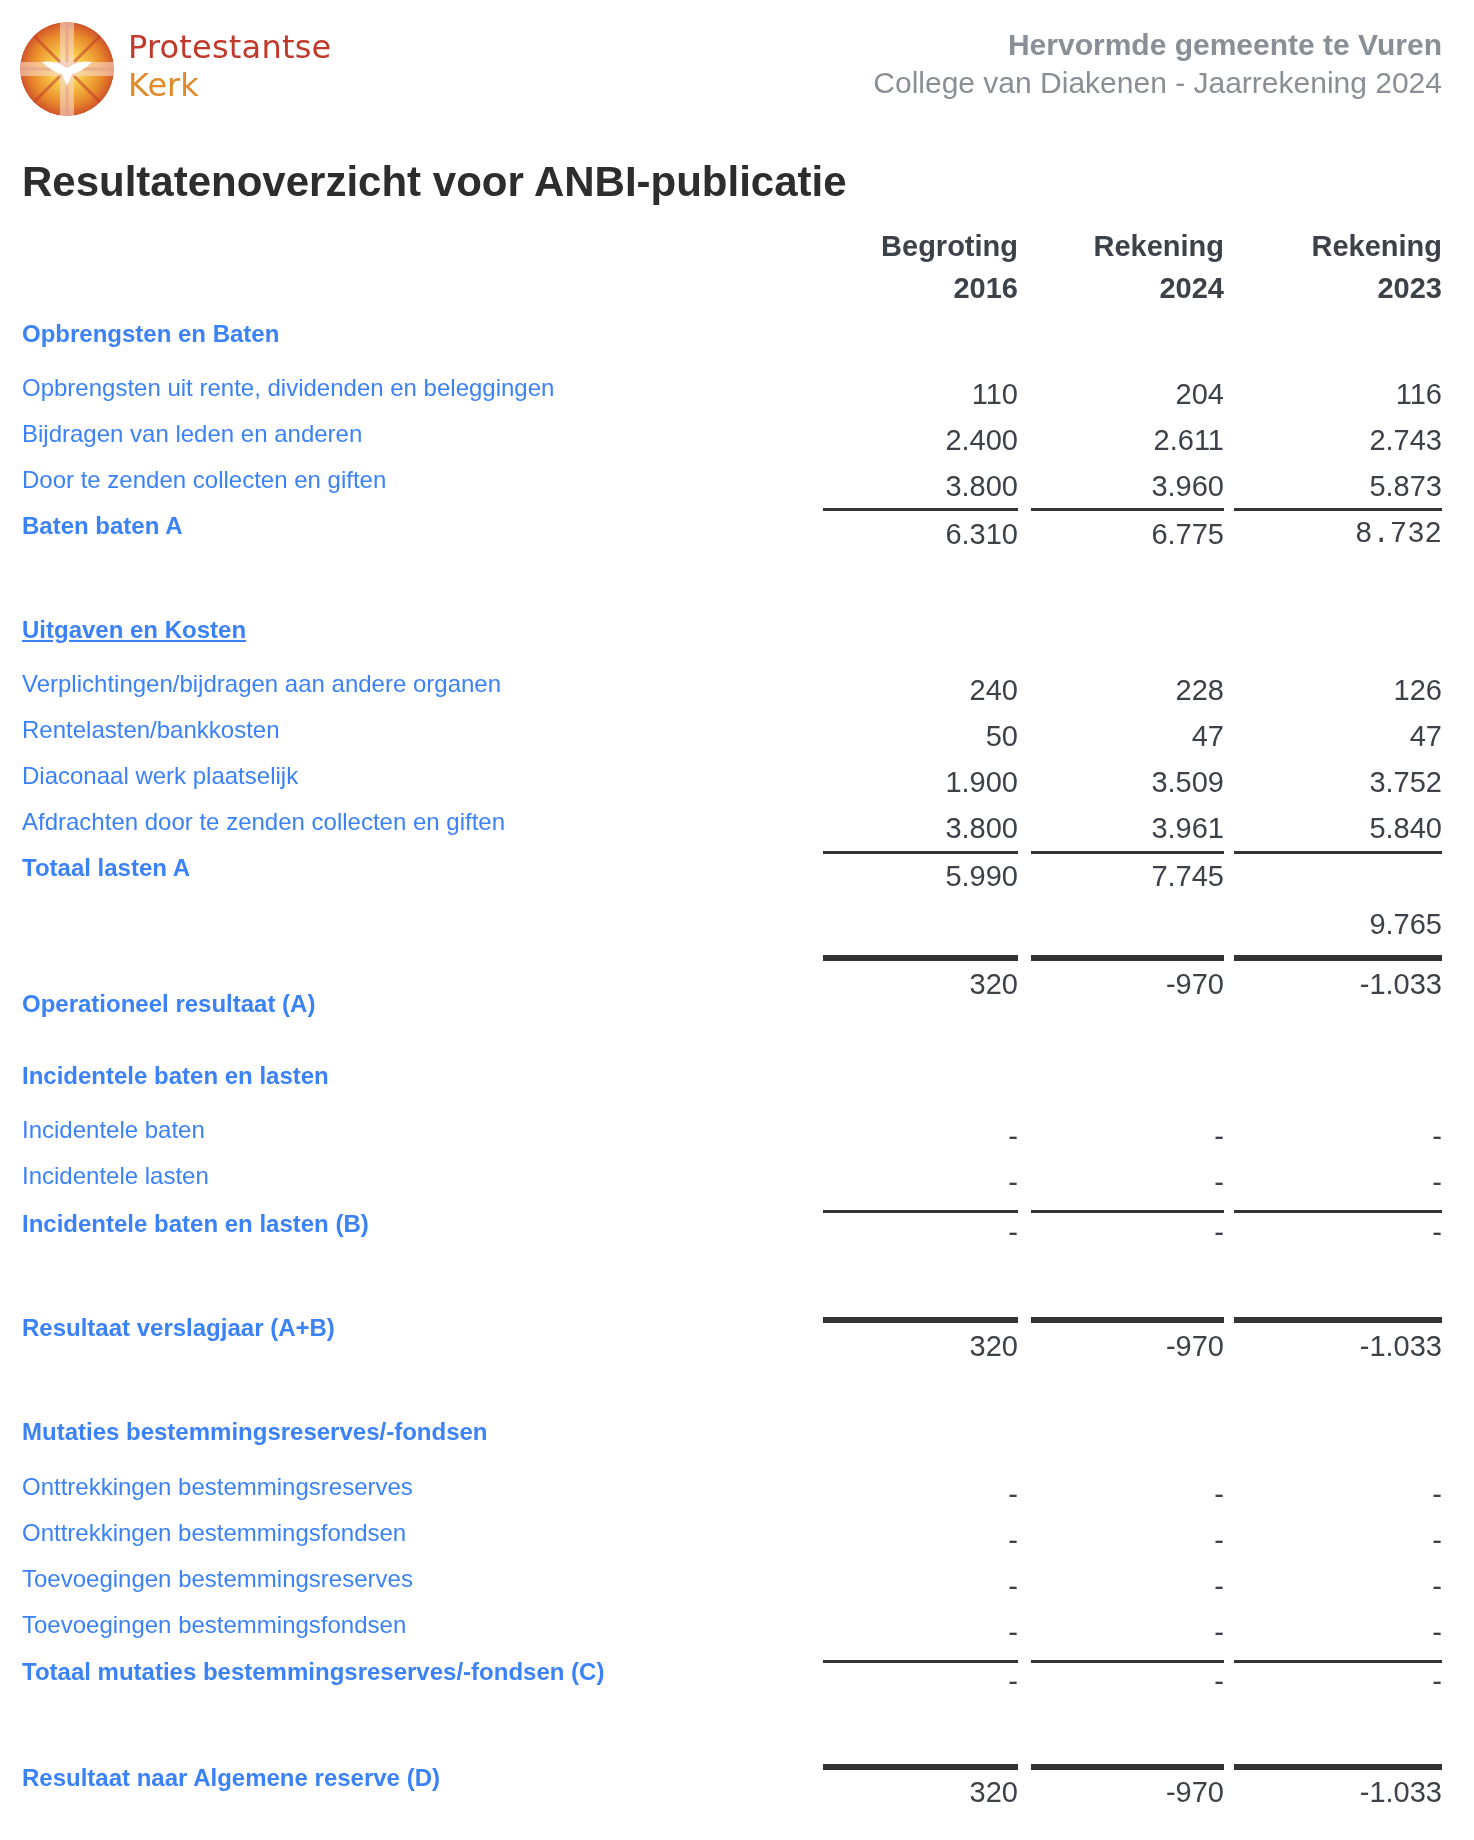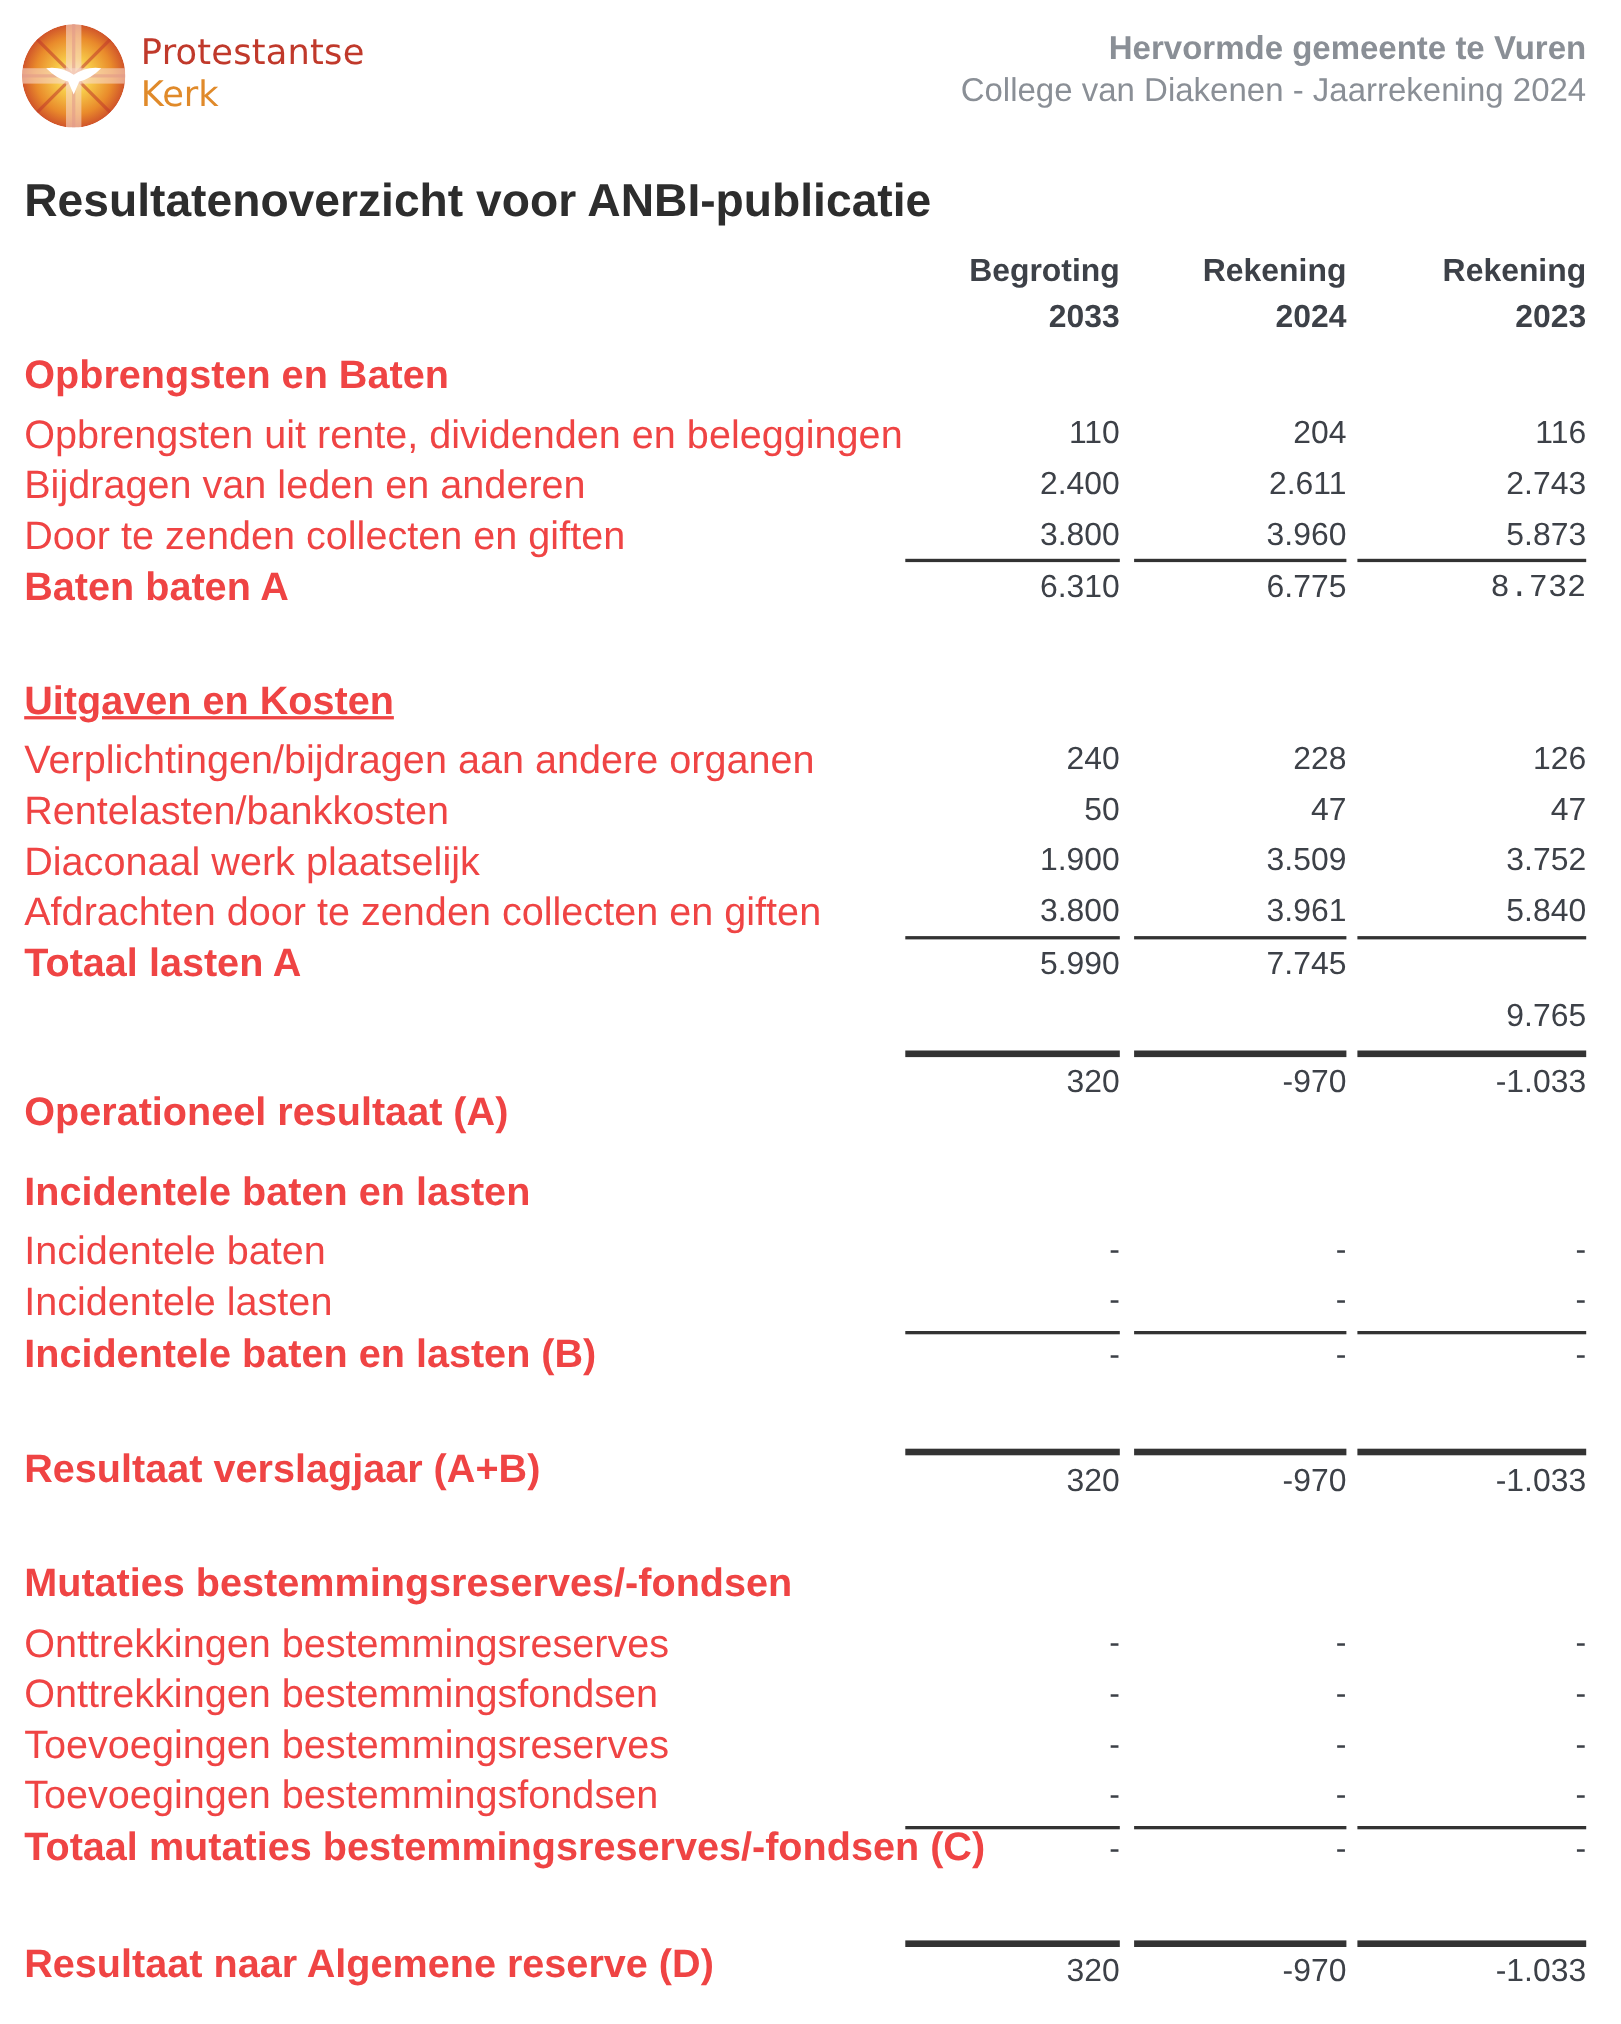--- a/index.html
+++ b/index.html
@@ -6,21 +6,21 @@
   body { width: 1474px; height: 1840px; position: relative; overflow: hidden;
          font-family: "Liberation Sans", sans-serif; color: #333333; }
   .abs { position: absolute; }
   .logo { left: 20px; top: 22px; width: 94px; height: 94px; border-radius: 50%; overflow: hidden; }
   .brand1 { left: 128px; top: 28px; font-family: "DejaVu Sans", sans-serif; font-size: 32px; color: #c0392b; letter-spacing: 0.2px; }
   .brand2 { left: 128px; top: 66px; font-family: "DejaVu Sans", sans-serif; font-size: 32px; color: #e08a2a; }
   .org { right: 32px; top: 28px; font-size: 30px; font-weight: bold; color: #8a8f96; text-align: right; white-space: nowrap; }
   .sub { right: 32px; top: 66px; font-size: 30px; color: #8a8f96; text-align: right; white-space: nowrap; }
   .title { left: 22px; top: 158px; font-size: 42px; font-weight: bold; color: #2d2d2d; white-space: nowrap; }
   .colhead { font-size: 30px; font-weight: bold; color: #555555; text-align: right; white-space: nowrap; }
-  .lbl { left: 22px; font-size: 36px; color: #ef4444; white-space: nowrap; }
+  .lbl { left: 22px; font-size: 24px; color: #3b82f6; white-space: nowrap; }
   .lbl.b { font-weight: bold; }
   .num { font-size: 29px; color: #3d4148; text-align: right; white-space: nowrap; width: 200px; }
   .c1 { left: 818px; }
   .c2 { left: 1024px; }
   .c3 { left: 1242px; }
   .rule { height: 3px; background: #333333; }
   .rule.thick { height: 6px; }
   .r1 { left: 823px; width: 195px; }
   .r2 { left: 1031px; width: 193px; }
   .r3 { left: 1234px; width: 208px; }
@@ -56,21 +56,21 @@
 </div>
 <div class="abs brand1">Protestantse</div>
 <div class="abs brand2">Kerk</div>
 
 <div class="abs org">Hervormde gemeente te Vuren</div>
 <div class="abs sub">College van Diakenen - Jaarrekening 2024</div>
 
 <div class="abs title">Resultatenoverzicht voor ANBI-publicatie</div>
 
 <div class="abs colhead num c1" style="top:230px;">Begroting</div>
-<div class="abs colhead num c1" style="top:272px;">2033</div>
+<div class="abs colhead num c1" style="top:272px;">2016</div>
 <div class="abs colhead num c2" style="top:230px;">Rekening</div>
 <div class="abs colhead num c2" style="top:272px;">2024</div>
 <div class="abs colhead num c3" style="top:230px;">Rekening</div>
 <div class="abs colhead num c3" style="top:272px;">2023</div>
 
 <div class="abs lbl b" style="top:320px;">Opbrengsten en Baten</div>
 
 <div class="abs lbl" style="top:374px;">Opbrengsten uit rente, dividenden en beleggingen</div>
 <div class="abs num c1" style="top:378px;">110</div>
 <div class="abs num c2" style="top:378px;">204</div>

